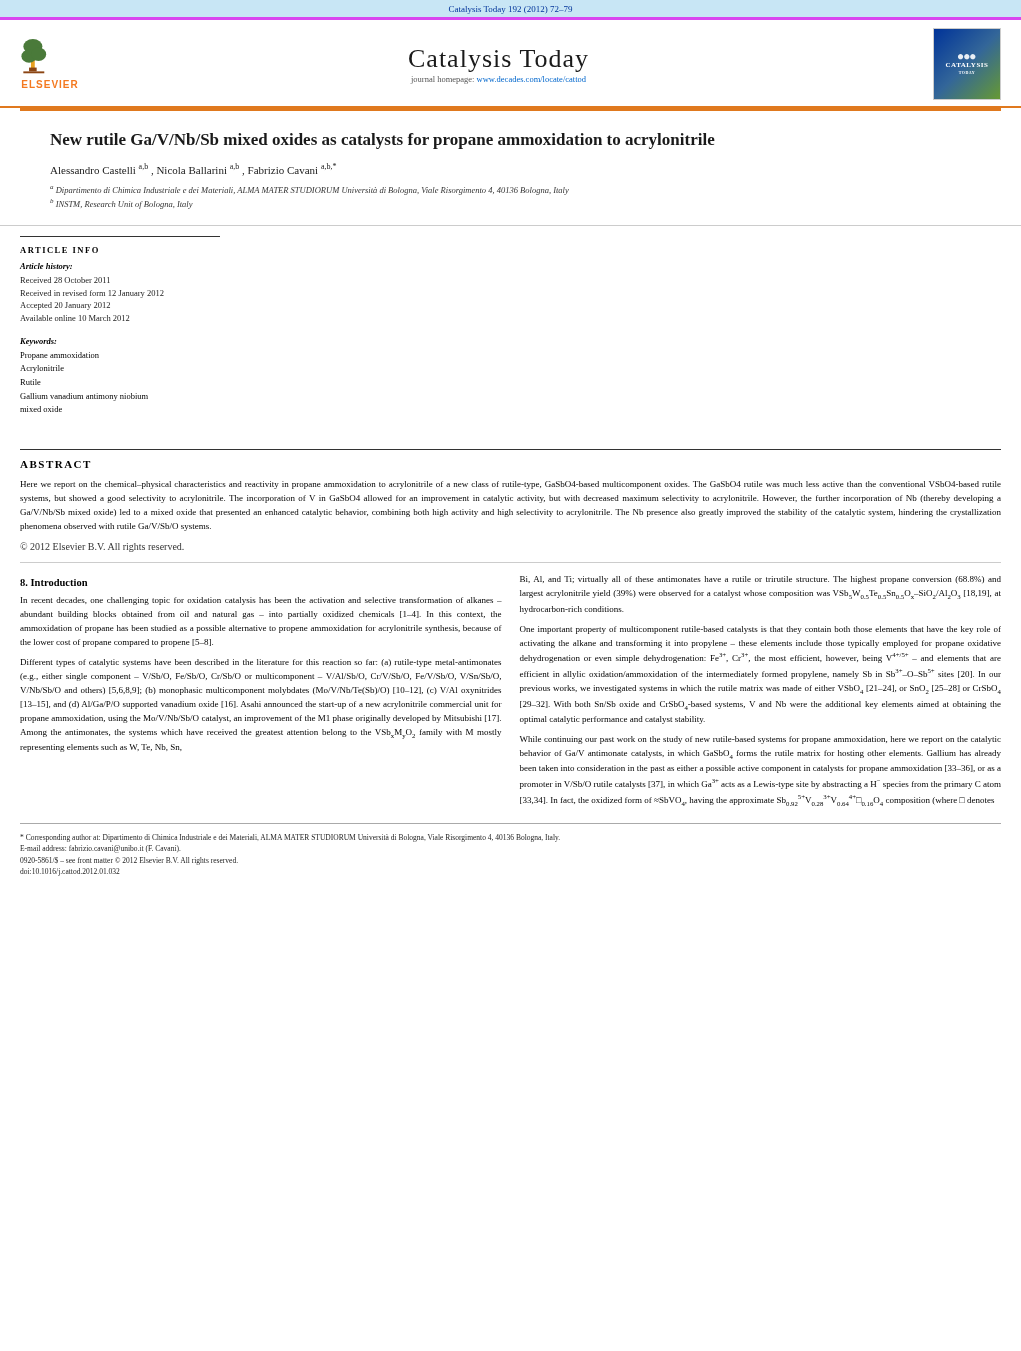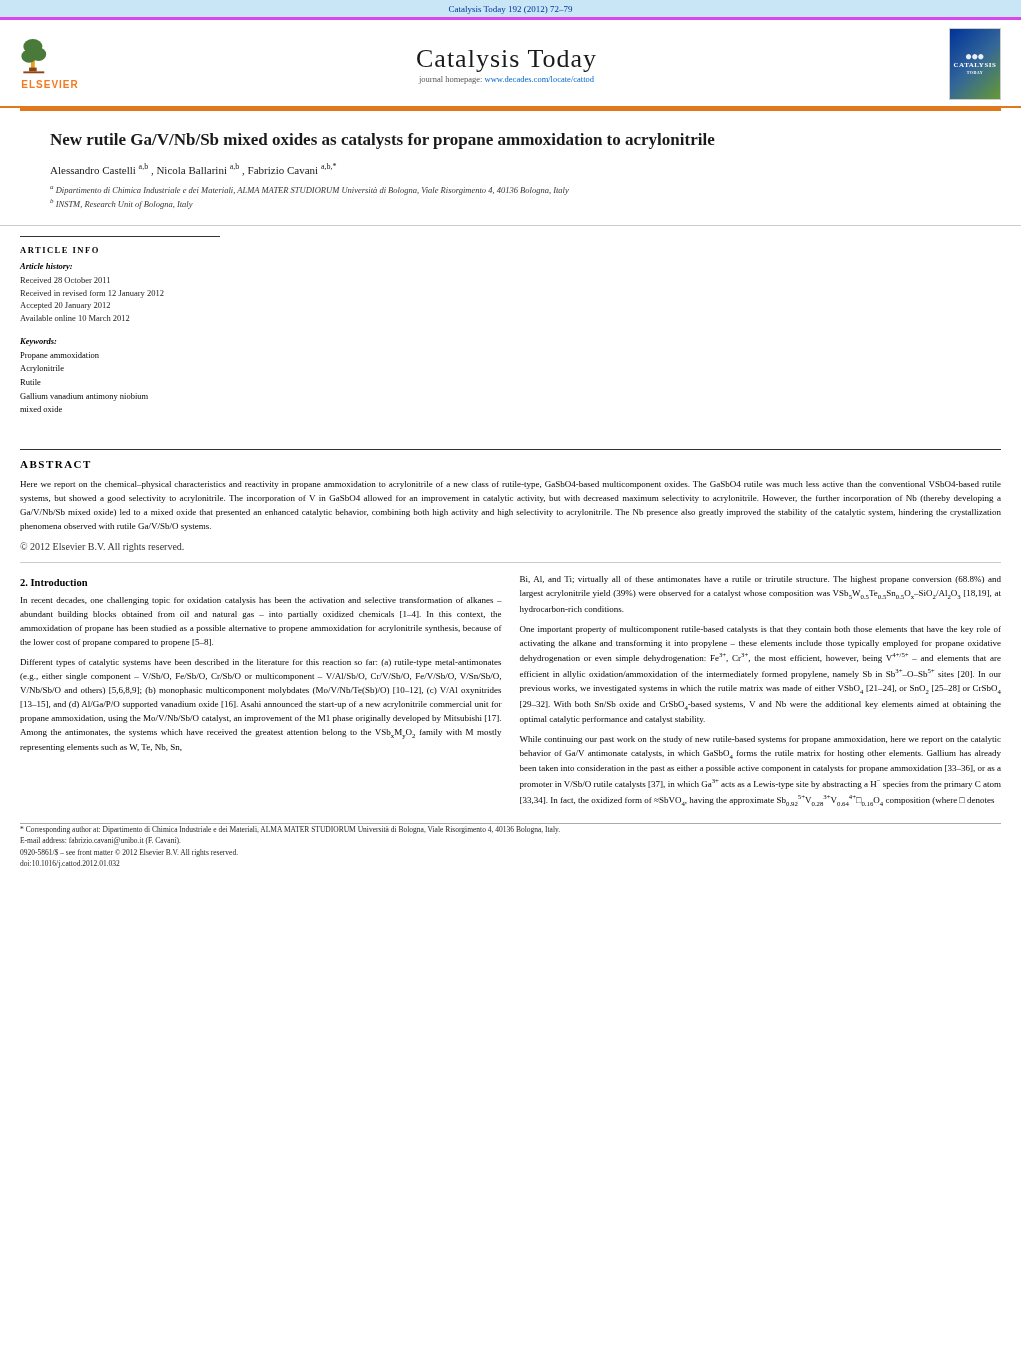--- a/index.html
+++ b/index.html
@@ -51,21 +51,21 @@
       color: #1a1a1a;
       font-family: "Times New Roman", Times, serif;
       letter-spacing: 1px;
     }
     .journal-homepage {
       font-size: 8.5px;
       color: #555;
     }
     .journal-homepage a { color: #0066cc; }
     .catalyst-logo {
-      width: 52px;
+      width: 68px;
       height: 72px;
       margin-left: 16px;
       border: 1px solid #ccc;
       background: linear-gradient(135deg, #003399 0%, #336699 50%, #669933 100%);
       display: flex;
       flex-direction: column;
       align-items: center;
       justify-content: center;
       color: #fff;
       font-size: 7px;
@@ -208,21 +208,21 @@
     .body-text {
       font-size: 9px;
       line-height: 1.55;
       text-align: justify;
       margin-bottom: 6px;
     }
 
     .footnote-section {
       border-top: 1px solid #aaa;
       margin: 8px 20px 0;
-      padding-top: 0;
+      padding-top: 8px;
     }
     .footnote-text {
       font-size: 7.5px;
       line-height: 1.5;
       color: #222;
     }
 
     
     .elsevier-logo-box {
       display: flex;
@@ -323,21 +323,21 @@
         <div class="copyright-line">© 2012 Elsevier B.V. All rights reserved.</div>
       </div>
     </div>
   </div>
 
   <hr class="section-divider">
 
   <div class="body-two-col">
 
     <div class="body-left">
-      <div class="section-heading">2. Introduction</div>
+      <div class="section-heading">8. Introduction</div>
       <div class="body-text">
         In recent decades, one challenging topic for oxidation catalysis has been the activation and selective transformation of alkanes – abundant building blocks obtained from oil and natural gas – into partially oxidized chemicals [1–4]. In this context, the ammoxidation of propane has been studied as a possible alternative to propene ammoxidation for acrylonitrile synthesis, because of the lower cost of propane compared to propene [5–8].
       </div>
       <div class="body-text">
         Different types of catalytic systems have been described in the literature for this reaction so far: (a) rutile-type metal-antimonates (e.g., either single component – V/Sb/O, Fe/Sb/O, Cr/Sb/O or multicomponent – V/Al/Sb/O, Cr/V/Sb/O, Fe/V/Sb/O, V/Sn/Sb/O, V/Nb/Sb/O and others) [5,6,8,9]; (b) monophasic multicomponent molybdates (Mo/V/Nb/Te(Sb)/O) [10–12], (c) V/Al oxynitrides [13–15], and (d) Al/Ga/P/O supported vanadium oxide [16]. Asahi announced the start-up of a new acrylonitrile commercial unit for propane ammoxidation, using the Mo/V/Nb/Sb/O catalyst, an improvement of the M1 phase originally developed by Mitsubishi [17]. Among the antimonates, the systems which have received the greatest attention belong to the VSb<sub>x</sub>M<sub>y</sub>O<sub>2</sub> family with M mostly representing elements such as W, Te, Nb, Sn,
       </div>
     </div>
 
     <div class="body-right">
       <div class="body-text">

